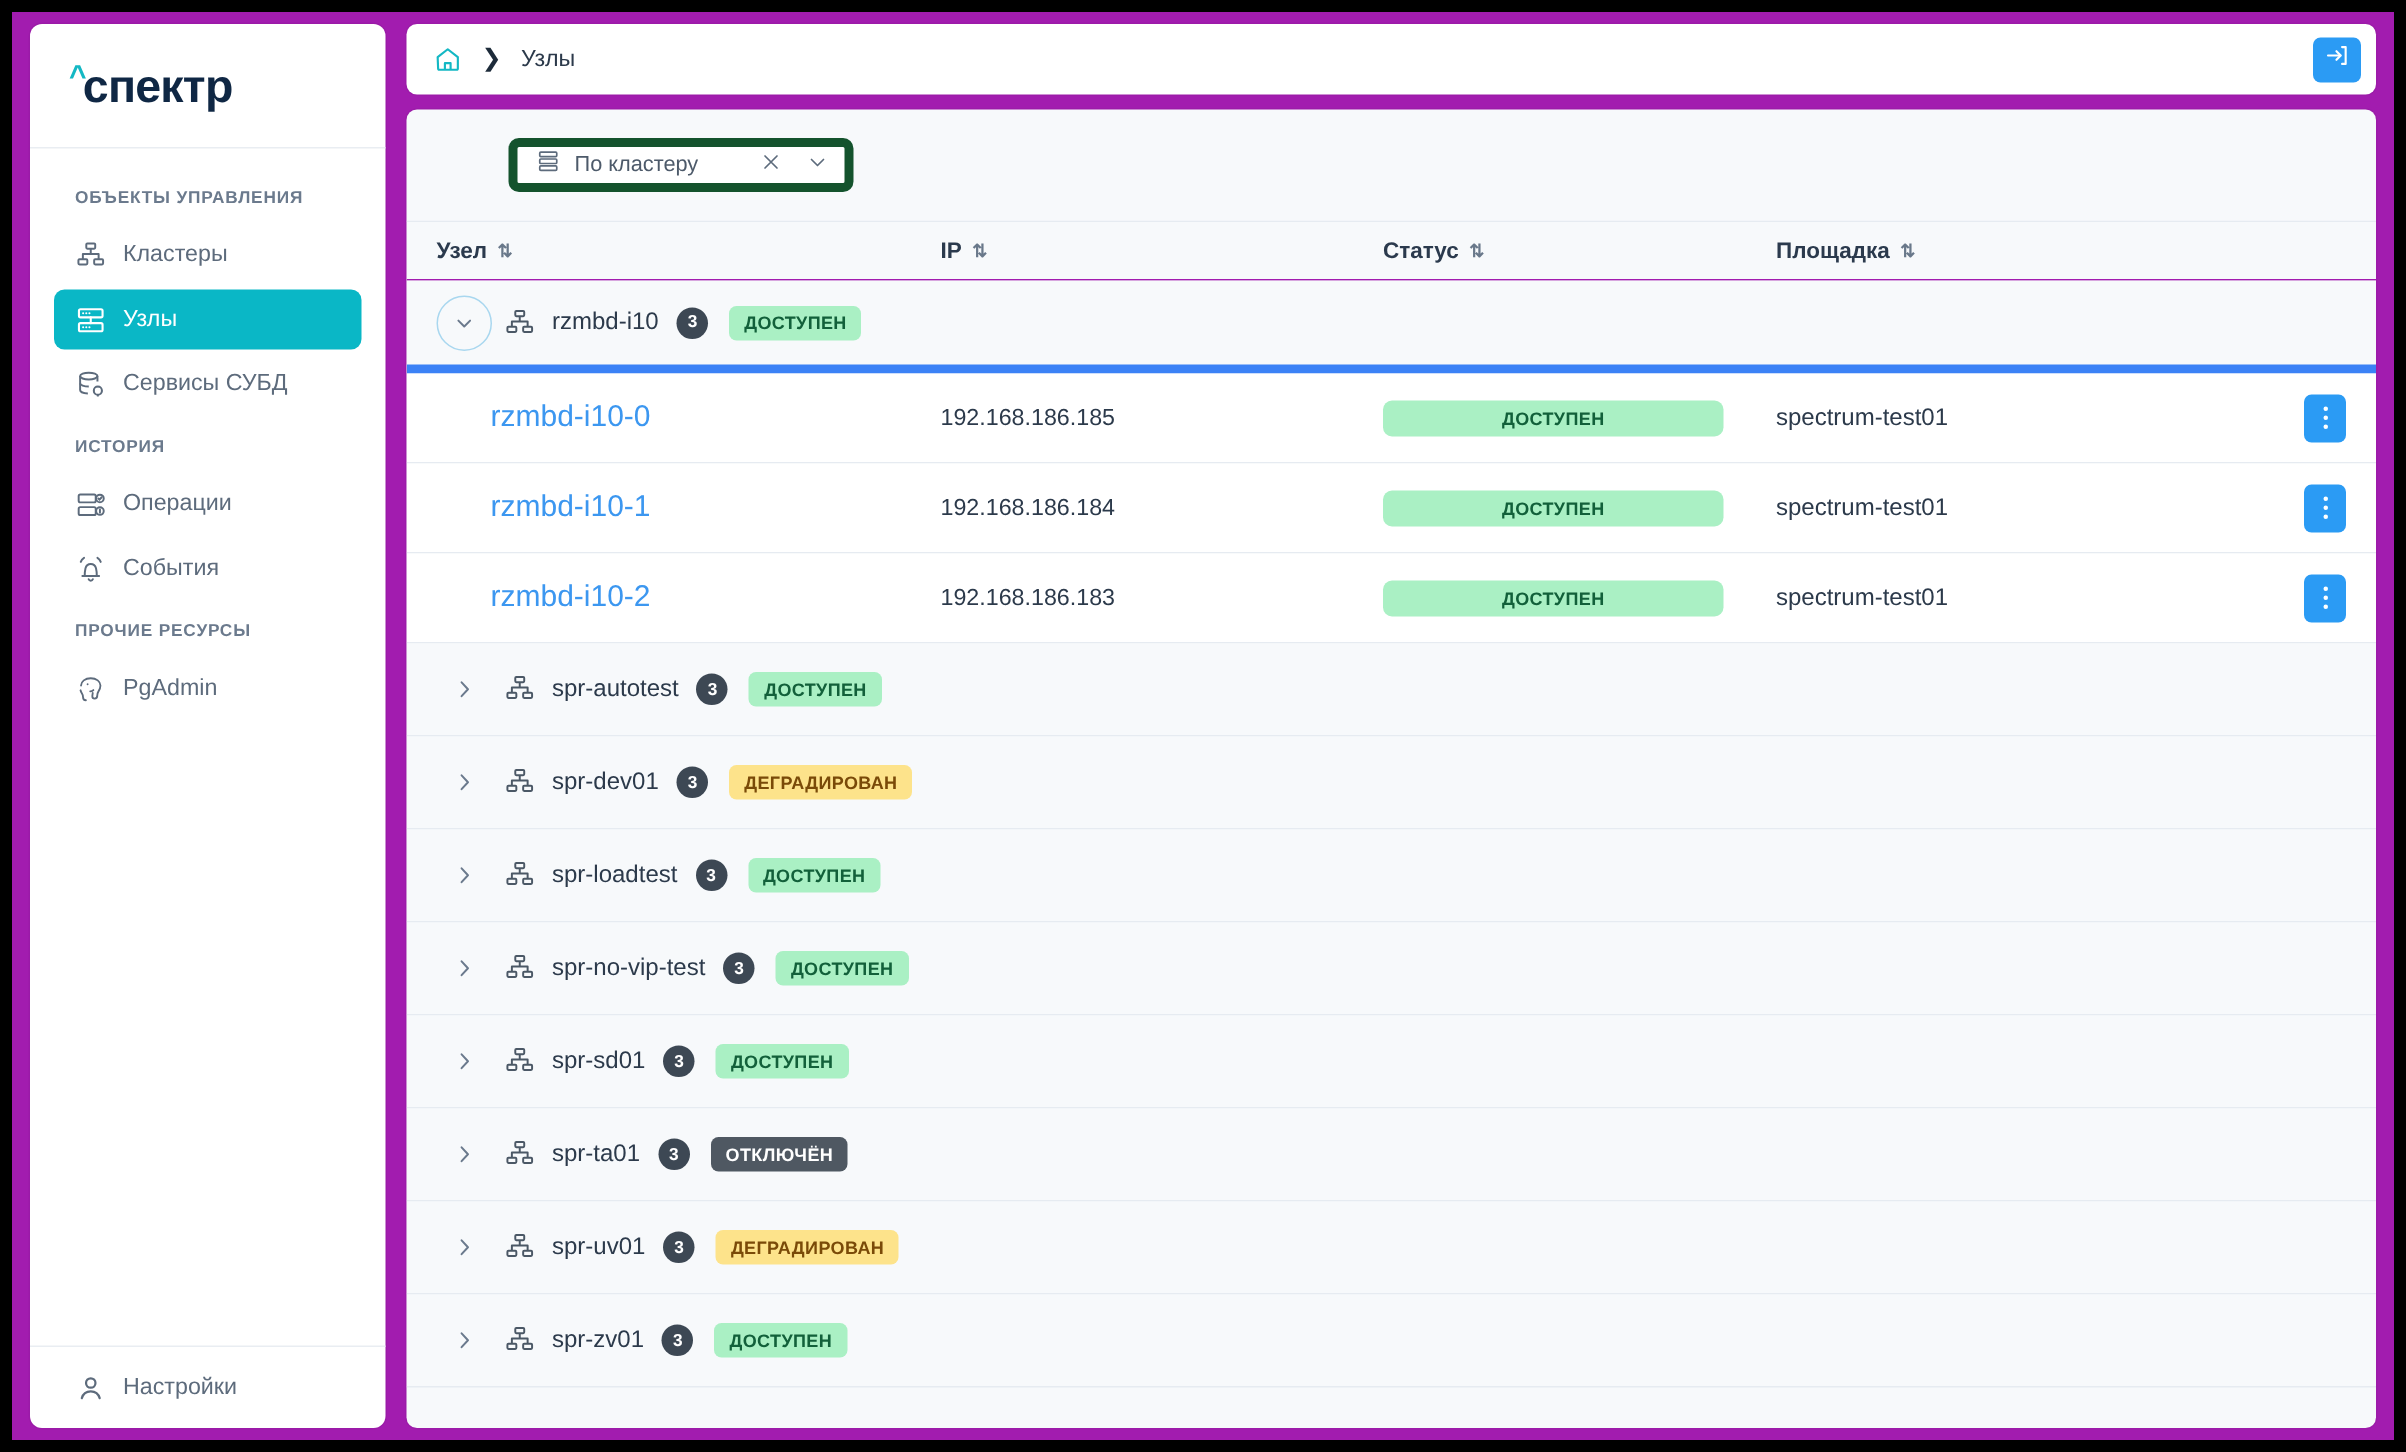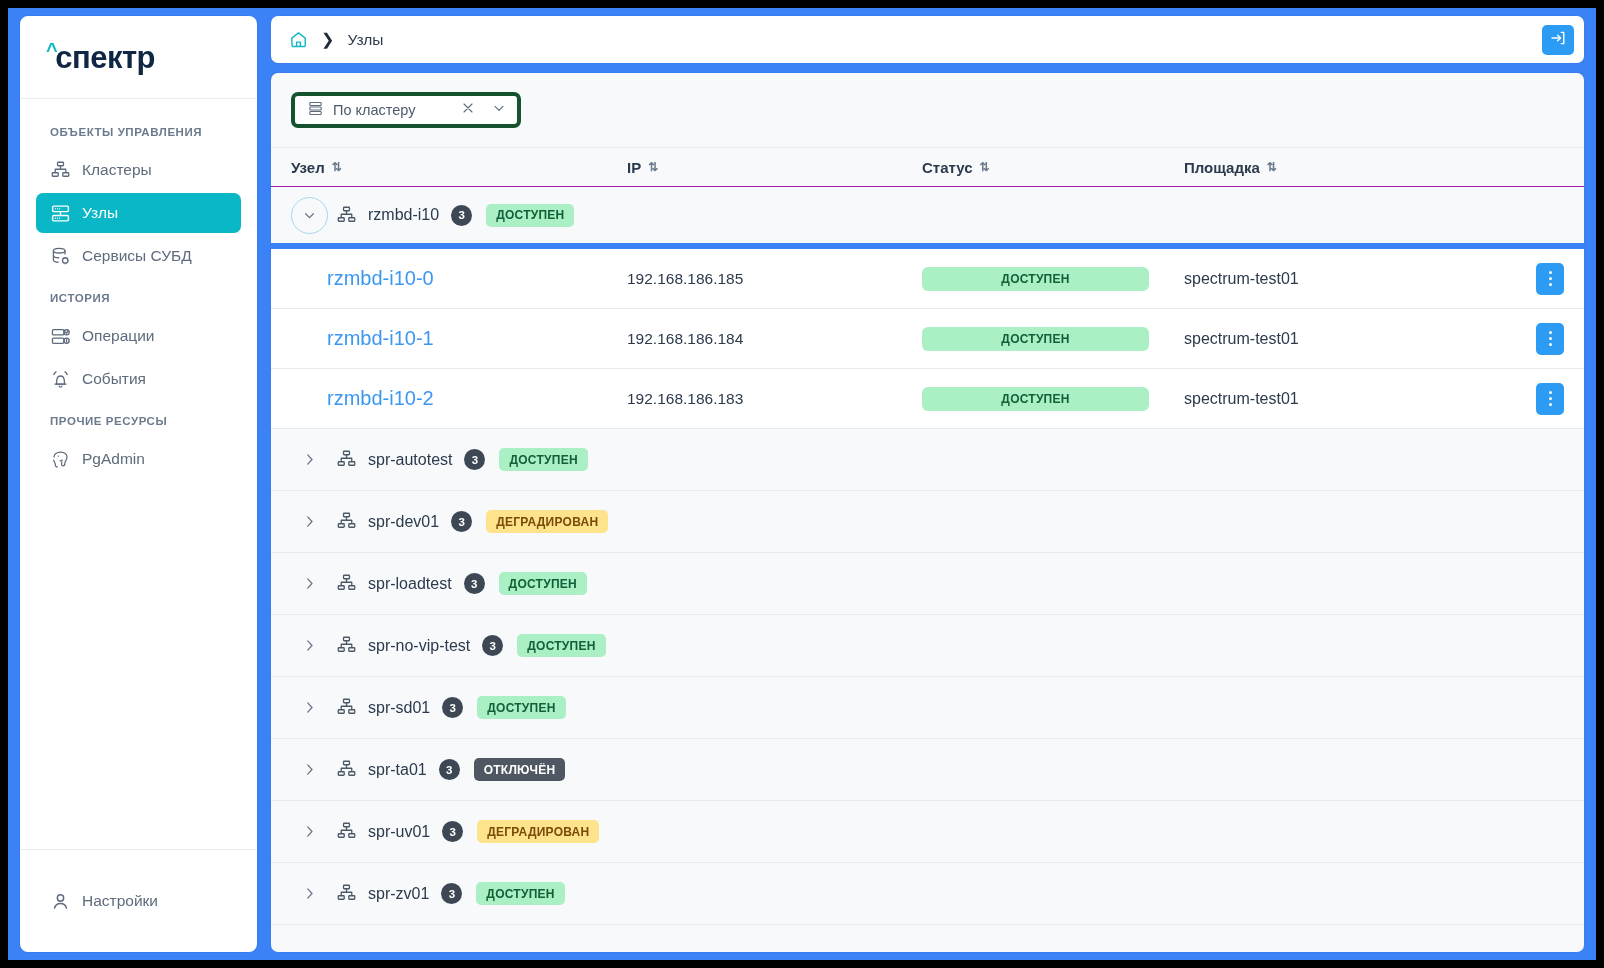--- a/index.html
+++ b/index.html
@@ -6,21 +6,21 @@
   html, body {
     width: 1604px; height: 968px;
     font-family: "Liberation Sans", sans-serif;
     background: #000;
     overflow: hidden;
   }
   #app {
     position: absolute;
     left: 8px; top: 8px;
     width: 1588px; height: 952px;
-    background: #3b82f6;
+    background: #a21caf;
     display: flex;
     overflow: hidden;
   }
 
   
   .sidebar {
     width: 237px;
     margin: 8px 0 8px 12px;
     background: #ffffff;
     border-radius: 8px;
@@ -79,21 +79,21 @@
   }
   .nav-item.active {
     background: #0ab7c6;
     color: #ffffff;
   }
   .nav-icon { width: 21px; height: 21px; flex: 0 0 auto; display:block; }
   .nav-icon svg { display: block; width: 21px; height: 21px; }
   .sidebar-footer {
     flex: 0 0 auto;
     border-top: 1px solid #e9edf2;
-    padding: 28px 10px;
+    padding: 4px 10px;
   }
 
   
   .main {
     flex: 1 1 auto;
     display: flex;
     flex-direction: column;
     margin: 8px 12px 8px 14px;
     min-width: 0;
   }
@@ -156,27 +156,28 @@
     font-size: 14.5px;
     color: #2c3a4b;
     background: transparent;
     width: 100%;
     font-family: "Liberation Sans", sans-serif;
   }
   .search-box input::placeholder { color: #9aa6b4; }
   .filter-box {
     width: 230px; height: 36px;
     background: #ffffff;
-    border: 4px solid #14532d;
+    border: 6px solid #14532d;
     border-radius: 7px;
     display: flex;
     align-items: center;
     gap: 9px;
     padding: 0 10px 0 12px;
     cursor: pointer;
+    margin-left: 48px;
   }
   .filter-label { font-size: 14.5px; color: #4d5a6a; flex: 1 1 auto; }
 
   
   .table { flex: 1 1 auto; display: flex; flex-direction: column; overflow: hidden; }
   .thead {
     display: flex;
     align-items: center;
     height: 40px;
     padding: 0 20px;

